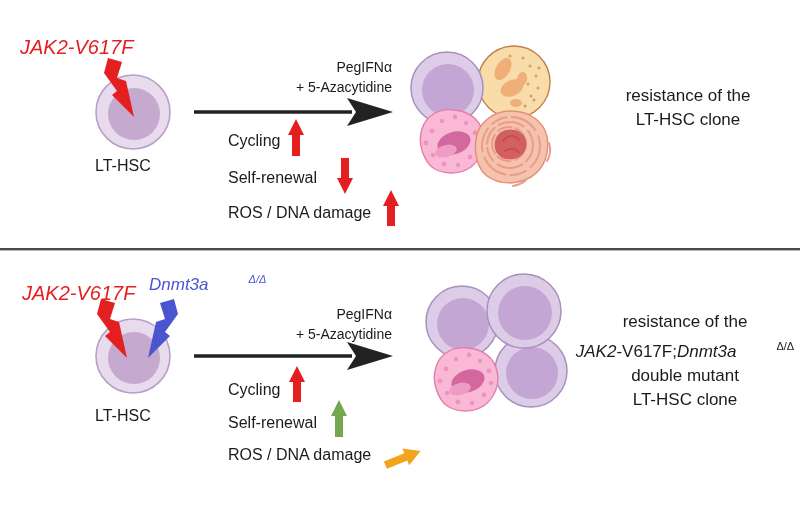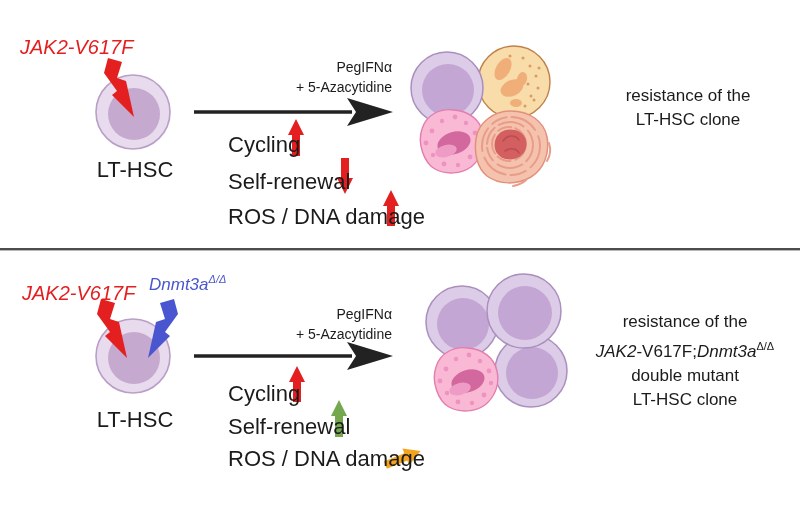--- a/index.html
+++ b/index.html
@@ -2,28 +2,28 @@
 <html style="--red: #e41f1f; --blue: #4a55d0; --green: #74a84f; --orange: #f3a41d; --arrow_black: #222222; --divider: #4c4c4c; --text: #1b1b1b; --cell_outer: #e8dbee; --cell_stroke: #b99fc7; --cell_inner: #c6a9ce; --hsc_outer: #ddcce8; --hsc_stroke: #a98fbd; --hsc_inner: #c3a6d3; --mono_fill: #f8dcaa; --mono_stroke: #bf8149; --mono_blob: #f0ae79; --mono_dot: #dc9b60; --eos_fill: #f9b8d3; --eos_stroke: #e47cb0; --eos_dot: #ee93c1; --eos_nucleus: #d2689e; --eos_nucleus_hi: #ee9cc6; --meg_fill: #f5c3ad; --meg_stroke: #e2907c; --meg_line: #e89d89; --meg_core: #d45f60; --meg_core_line: #bb4d52;"><head>
 <meta charset="utf-8">
 <style>
   html,body{margin:0;padding:0;}
   body{
     width:800px;height:506px;position:relative;background:#ffffff;
     font-family:"Liberation Sans","DejaVu Sans",sans-serif;
     color:var(--text,#1b1b1b);overflow:hidden;
   }
   svg.layer{position:absolute;left:0;top:0;z-index:1;}
-  .t{position:absolute;z-index:2;font-size:22px;color:var(--text);white-space:nowrap;}
+  .t{position:absolute;z-index:2;font-size:16px;color:var(--text);white-space:nowrap;}
   .gene-red{color:var(--red);font-style:italic;font-size:20px;}
   .gene-blue{color:var(--blue);font-style:italic;font-size:17px;}
   .treat{font-size:14px;width:200px;text-align:right;white-space:nowrap;}
   .caption{text-align:center;font-size:17px;line-height:24px;white-space:normal;}
   .it{font-style:italic;}
-  sup{font-size:11px;}
-  .cell-label{width:80px;text-align:center;}
+  sup{font-size:11px;margin-left:40px;}
+  .cell-label{width:80px;}
   
   .f-red{fill:var(--red);}
   .f-blue{fill:var(--blue);}
   .f-green{fill:var(--green);}
   .f-orange{fill:var(--orange);}
   .f-black{fill:var(--arrow_black);}
   .f-div{fill:var(--divider);}
   .shaft{stroke:var(--arrow_black);stroke-width:3.6;}
   .cell-outer{fill:var(--cell_outer);stroke:var(--cell_stroke);stroke-width:1.6;}
   .cell-inner{fill:var(--cell_inner);}

